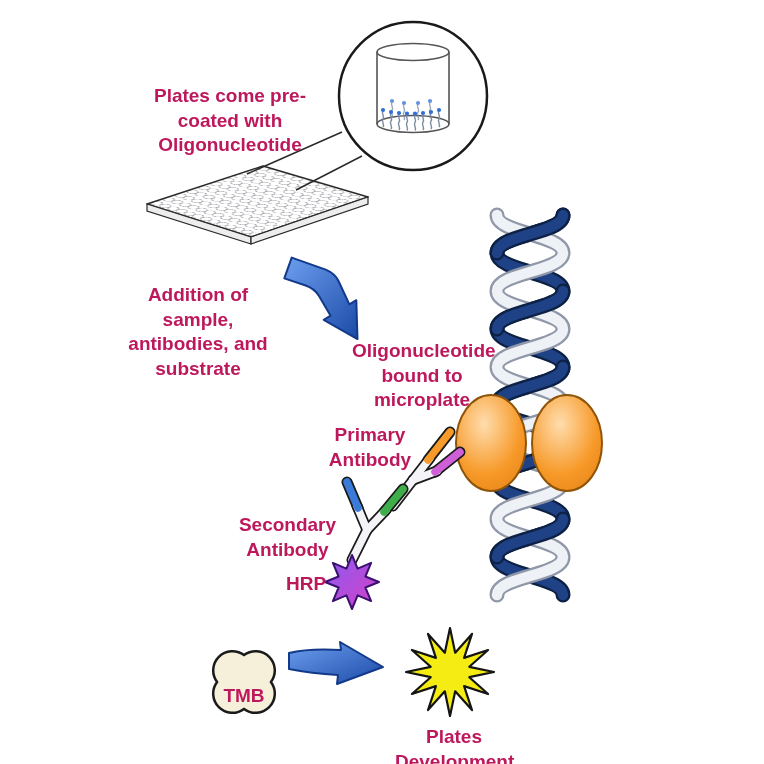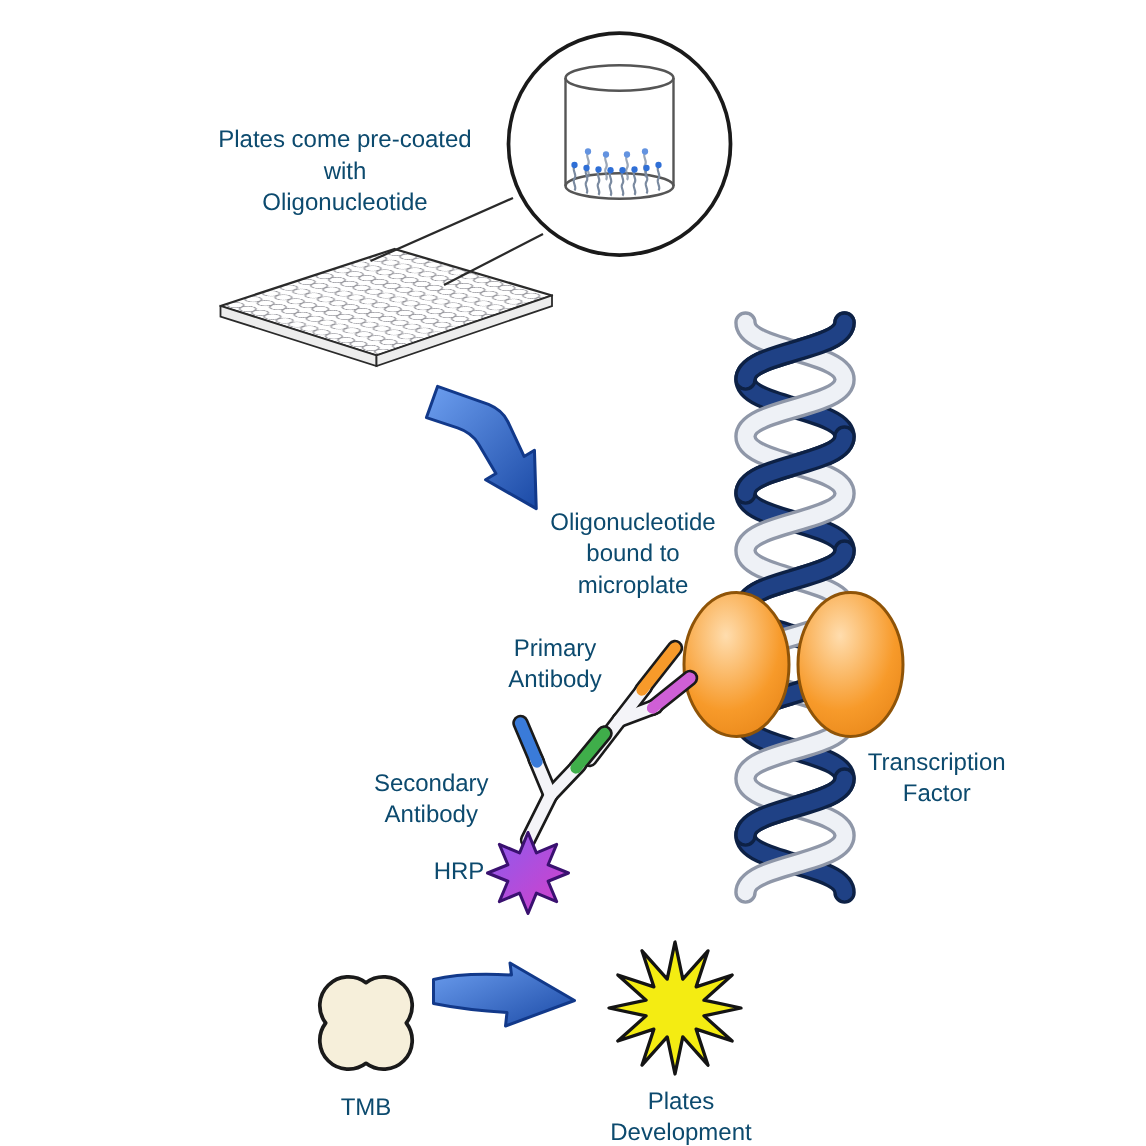--- a/index.html
+++ b/index.html
@@ -1,19 +1,19 @@
 <!DOCTYPE html>
 <html><head>
 <meta charset="utf-8">
 <style>
   html,body{margin:0;padding:0;background:#fff;}
   body{font-family:"Liberation Sans", sans-serif;}
   .canvas{position:relative;width:764px;height:764px;background:#fff;margin:0 auto;overflow:hidden;}
   .canvas svg{position:absolute;left:0;top:0;}
-  .label{position:absolute;font-size:16px;line-height:1.3;color:#0c4a6e;text-align:center;white-space:pre-line;}
+  .label{position:absolute;font-size:19px;line-height:1.3;color:#be185d;text-align:center;white-space:pre-line;font-weight:bold;}
   .dna-under{fill:none;stroke-width:15;stroke-linecap:round;}
   .dna-main{fill:none;stroke-width:10.5;stroke-linecap:round;}
   .ab-outline{stroke:#1a1a1a;stroke-width:11;stroke-linecap:round;}
   .ab-fill{stroke-width:7.5;stroke-linecap:round;}
 </style>
 </head>
 <body>
 
 <div class="canvas">
 
@@ -132,22 +132,23 @@
 
     <path d="M244,655.1 A19.2,19.2 0 0 1 270.9,682 A19.2,19.2 0 0 1 244,708.9 A19.2,19.2 0 0 1 217.1,682 A19.2,19.2 0 0 1 244,655.1 Z" stroke="#1a1a1a" stroke-width="2.5" stroke-linejoin="round" fill="#f6efda"></path>
 
     <path d="M289,653 C305,649 323,649 341,650 L340,642 L383,667 L337,684 L338,675 C321,674 304,672 289,669 Z" fill="url(#arrowGrad)" stroke-width="2" stroke-linejoin="round" stroke="#12398a"></path>
 
     <polygon points="494,672 469.3,666.8 488.1,650 464.1,657.9 472,633.9 455.2,652.7 450,628 444.8,652.7 428,633.9 435.9,657.9 411.9,650 430.7,666.8 406,672 430.7,677.2 411.9,694 435.9,686.1 428,710.1 444.8,691.3 450,716 455.2,691.3 472,710.1 464.1,686.1 488.1,694 469.3,677.2" stroke="#141414" stroke-width="2.2" stroke-linejoin="round" fill="#f4ec12"></polygon>
   </svg>
 
   <div class="label" style="left:130px;top:84px;width:200px;">Plates come pre-coated with
 Oligonucleotide</div>
+  <div class="label" style="left:128px;top:283px;width:140px;">Addition of sample,
+antibodies, and
+substrate</div>
   <div class="label" style="left:352px;top:339px;width:140px;">Oligonucleotide
 bound to microplate</div>
   <div class="label" style="left:296px;top:423px;width:118px;margin-left:15px;">Primary Antibody</div>
   <div class="label" style="left:220px;top:513px;width:135px;">Secondary Antibody</div>
   <div class="label" style="left:286px;top:572px;width:40px;">HRP</div>
-  <div class="label" style="left:572px;top:499px;width:105px;">Transcription
-Factor</div>
-  <div class="label" style="left:222px;top:729px;width:44px;">TMB</div>
+  <div class="label" style="left:222px;top:684px;width:44px;">TMB</div>
   <div class="label" style="left:395px;top:725px;width:118px;">Plates Development</div>
 </div>
 
 </body></html>

